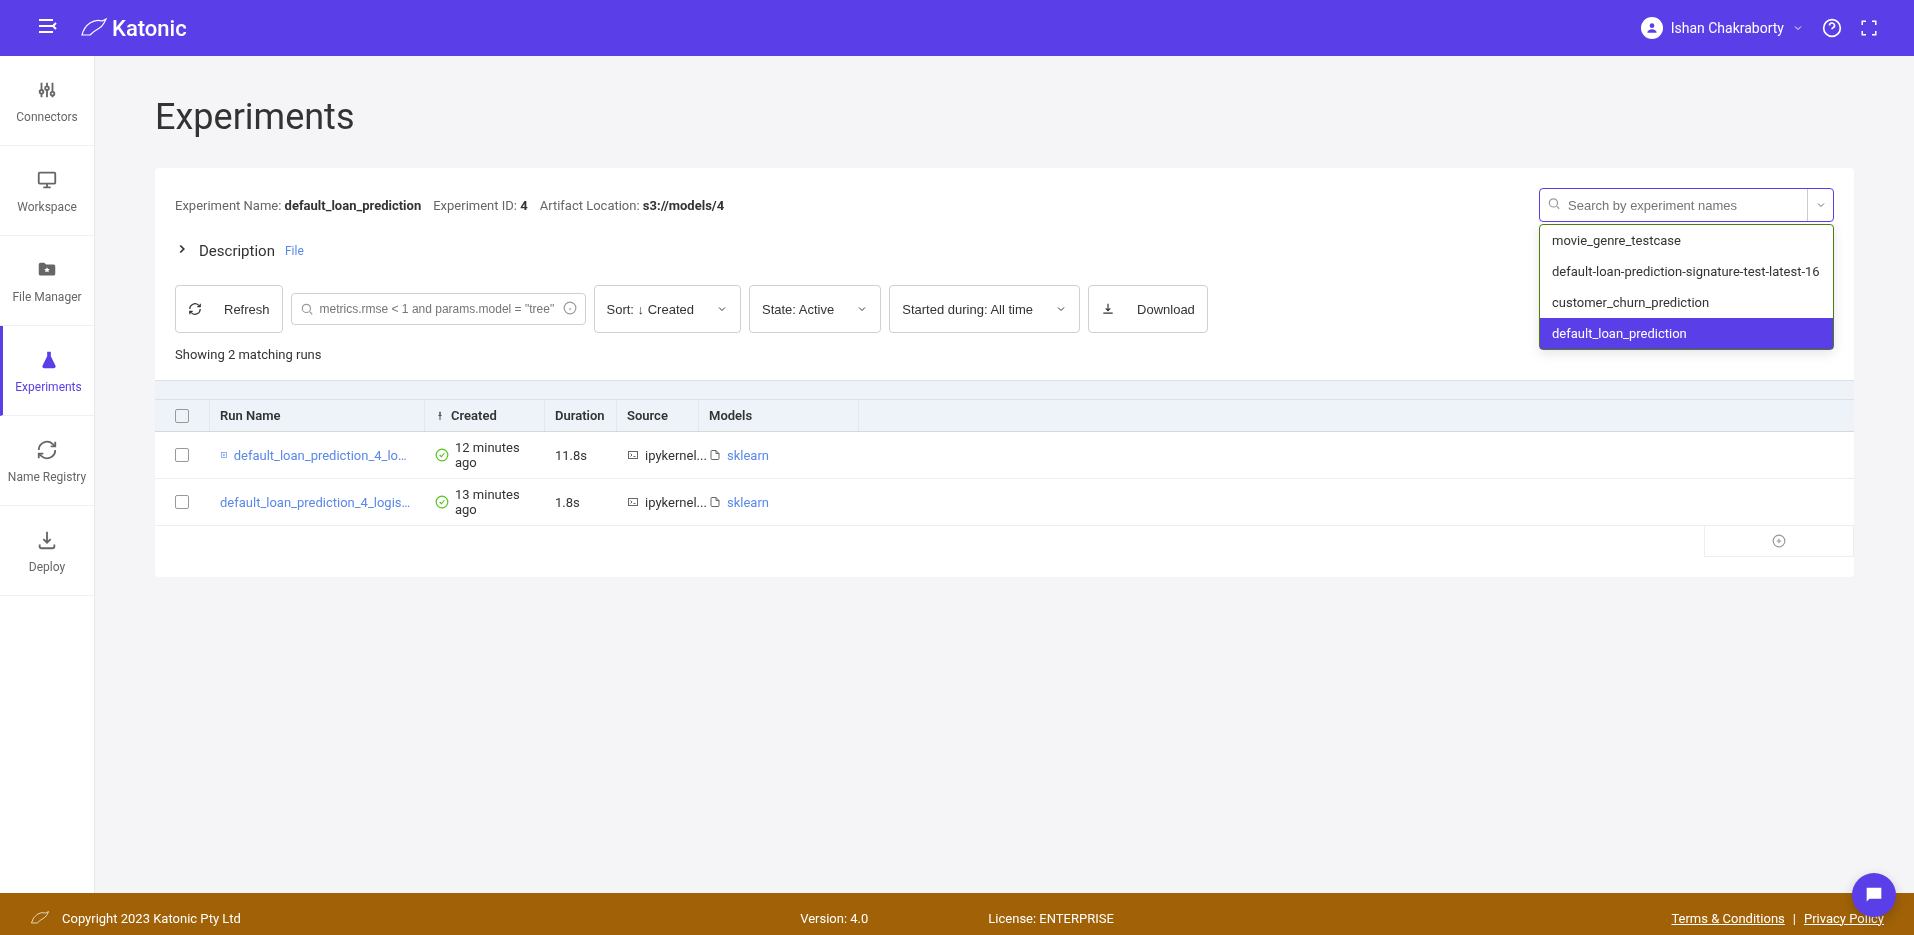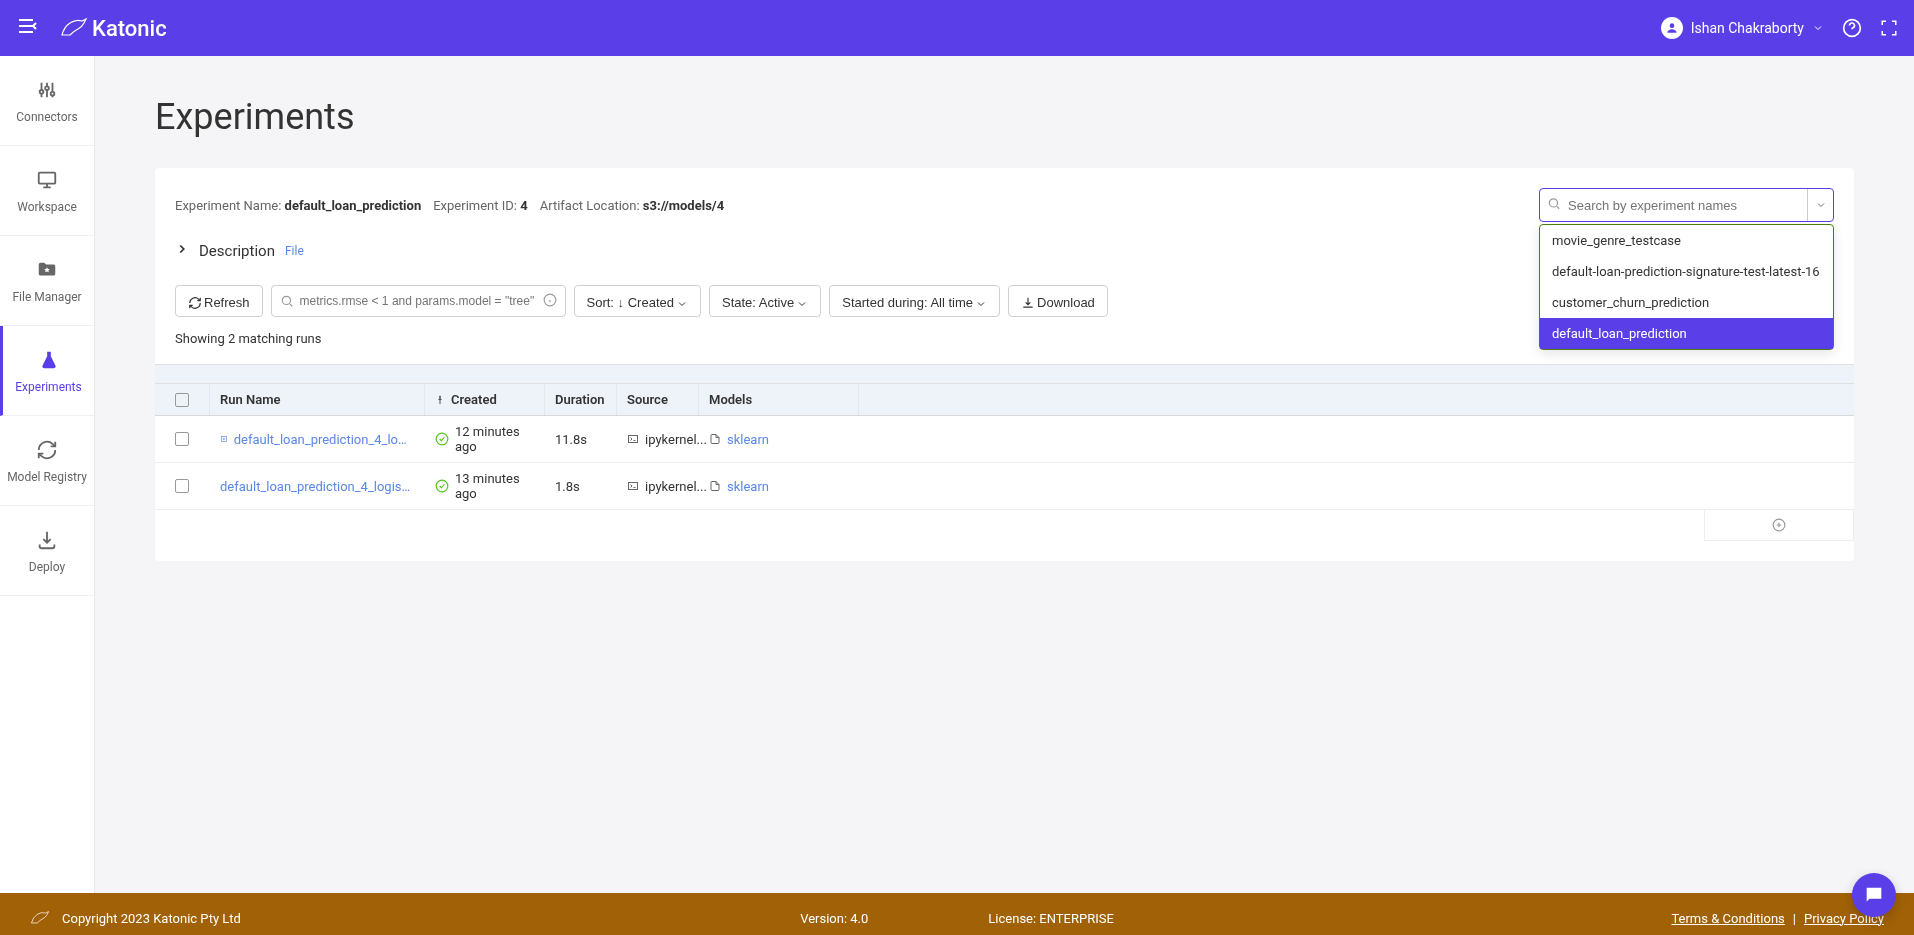--- a/index.html
+++ b/index.html
@@ -1,17 +1,17 @@
 <!DOCTYPE html>
 <html><head>
 <meta charset="utf-8">
 <style>
 * { box-sizing: border-box; margin: 0; padding: 0; }
 body { font-family: -apple-system, BlinkMacSystemFont, 'Segoe UI', Roboto, sans-serif; background: #f5f5f7; color: #333; overflow: hidden; }
-.header { background: #5A3FE8; height: 56px; display: flex; align-items: center; padding: 0 16px; justify-content: space-between; }
+.header { background: #5A3FE8; height: 56px; display: flex; align-items: center; padding: 0 36px; justify-content: space-between; }
 .header-left { display: flex; align-items: center; gap: 20px; }
 .menu-toggle { color: white; cursor: pointer; }
 .logo { color: white; font-size: 22px; font-weight: 500; display: flex; align-items: center; gap: 4px; }
 .header-right { display: flex; align-items: center; gap: 18px; color: white; }
 .user-profile { display: flex; align-items: center; gap: 8px; cursor: pointer; }
 .user-avatar { width: 22px; height: 22px; border-radius: 50%; background: white; color: #5A3FE8; display: flex; align-items: center; justify-content: center; }
 .user-name { font-size: 14px; }
 .help-icon, .fullscreen-icon { cursor: pointer; display: flex; }
 .layout { display: flex; height: calc(100vh - 56px - 42px); }
 .sidebar { width: 95px; background: white; border-right: 1px solid #e8e8e8; display: flex; flex-direction: column; }
@@ -29,21 +29,21 @@
 .search-icon-pos { position: absolute; left: 8px; top: 50%; transform: translateY(-50%); color: #999; }
 .search-caret { width: 26px; border-left: 1px solid #ccc; display: flex; align-items: center; justify-content: center; color: #666; cursor: pointer; height: 100%; }
 .dropdown { position: absolute; top: 36px; left: 0; right: 0; background: white; border: 1px solid #4d7c0f; border-radius: 4px; box-shadow: 0 4px 12px rgba(0,0,0,0.1); z-index: 100; }
 .dropdown-inner { max-height: 160px; overflow-y: auto; }
 .dropdown-item { padding: 8px 12px; font-size: 13px; cursor: pointer; color: #333; }
 .dropdown-item.selected { background: #5A3FE8; color: white; }
 .desc-row { display: flex; align-items: center; gap: 10px; padding: 20px 20px 25px; font-size: 15px; color: #333; }
 .desc-chevron { cursor: pointer; }
 .edit-link { color: #5A88E8; font-size: 12px; cursor: pointer; }
 .controls-row { display: flex; gap: 8px; padding: 0 20px; align-items: center; flex-wrap: wrap; }
-.btn { border: 1px solid #d0d0d0; background: white; border-radius: 4px; padding: 6px 12px; font-size: 13px; display: flex; align-items: flex-end; gap: 2px; cursor: pointer; color: #333; height: 32px; }
+.btn { border: 1px solid #d0d0d0; background: white; border-radius: 4px; padding: 6px 12px; font-size: 13px; display: flex; align-items: center; gap: 22px; cursor: pointer; color: #333; height: 48px; }
 .metrics-box { border: 1px solid #d0d0d0; border-radius: 4px; display: flex; align-items: center; width: 295px; height: 32px; padding: 0 8px; position: relative; }
 .metrics-input { flex: 1; border: none; outline: none; font-size: 12px; color: #bbb; }
 .metrics-info { position: absolute; right: 8px; color: #999; }
 .matching-text { padding: 14px 20px 18px; font-size: 13px; color: #333; }
 .table { width: 100%; }
 .thead-top { height: 20px; background: #edf3f9; border-top: 1px solid #e0e0e0; border-bottom: 1px solid #e0e0e0; }
 .thead-main { display: flex; background: #edf3f9; border-bottom: 1px solid #d8d8d8; font-size: 13px; color: #333; }
 .th, .td { padding: 8px 10px; display: flex; align-items: center; gap: 6px; }
 .th { font-weight: 600; border-right: 1px solid #e0e8f0; }
 .col-chk { width: 55px; justify-content: center; }
@@ -151,21 +151,21 @@
         </span>
       <span>Experiments</span>
     </div>
     <div class="sidebar-item">
       <span class="sidebar-icon">
           <svg width="22" height="22" viewBox="0 0 24 24" fill="none" stroke="currentColor" stroke-width="2">
             <path d="M3 12a9 9 0 0 1 15-6.7L21 8M21 12a9 9 0 0 1-15 6.7L3 16"></path>
             <path d="M21 3v5h-5M3 21v-5h5"></path>
           </svg>
         </span>
-      <span>Model Registry</span>
+      <span>Name Registry</span>
     </div>
     <div class="sidebar-item">
       <span class="sidebar-icon">
           <svg width="22" height="22" viewBox="0 0 24 24" fill="none" stroke="currentColor" stroke-width="2">
             <path d="M12 3v12m-4-4l4 4 4-4M4 17v2a2 2 0 0 0 2 2h12a2 2 0 0 0 2-2v-2"></path>
           </svg>
         </span>
       <span>Deploy</span>
     </div>
   </div>

